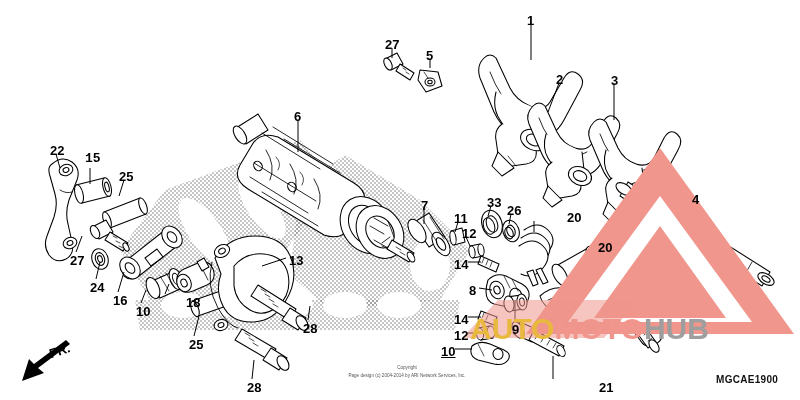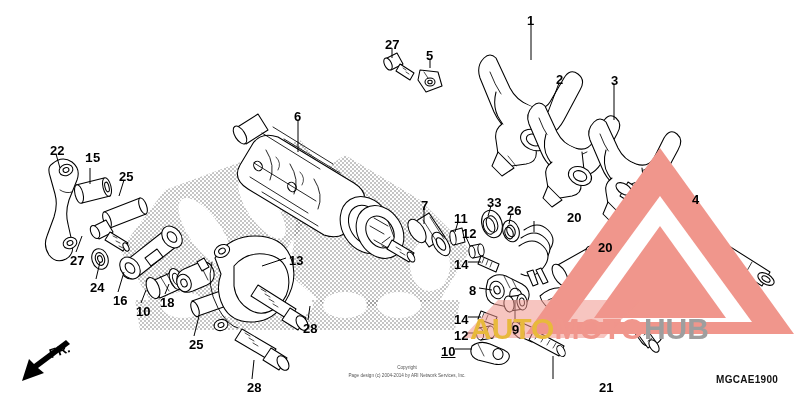--- a/index.html
+++ b/index.html
@@ -408,21 +408,21 @@
       <div class="lbl" style="left: 530px; top: 211px; margin-left: 37px;">20</div>
       <div class="lbl" style="left: 598px; top: 241px;">20</div>
       <div class="lbl" style="left: 70px; top: 254px;">27</div>
       <div class="lbl" style="left: 462px; top: 227px;">12</div>
       <div class="lbl" style="left: 454px; top: 258px;">14</div>
       <div class="lbl" style="left: 90px; top: 281px;">24</div>
       <div class="lbl" style="left: 289px; top: 254px;">13</div>
       <div class="lbl" style="left: 469px; top: 284px;">8</div>
       <div class="lbl" style="left: 113px; top: 294px;">16</div>
       <div class="lbl" style="left: 136px; top: 305px;">10</div>
-      <div class="lbl" style="left: 160px; top: 296px;">18</div>
+      <div class="lbl" style="left: 160px; top: 296px; padding-left: 26px;">18</div>
       <div class="lbl" style="left: 512px; top: 323px;">9</div>
       <div class="lbl" style="left: 454px; top: 313px;">14</div>
       <div class="lbl" style="left: 454px; top: 329px;">12</div>
       <div class="lbl" style="left: 441px; top: 345px; text-decoration: underline;">10</div>
       <div class="lbl" style="left: 189px; top: 338px;">25</div>
       <div class="lbl" style="left: 247px; top: 381px;">28</div>
       <div class="lbl" style="left: 303px; top: 322px;">28</div>
       <div class="lbl" style="left: 560px; top: 381px; margin-left: 39px;">21</div>
     </div>
 

